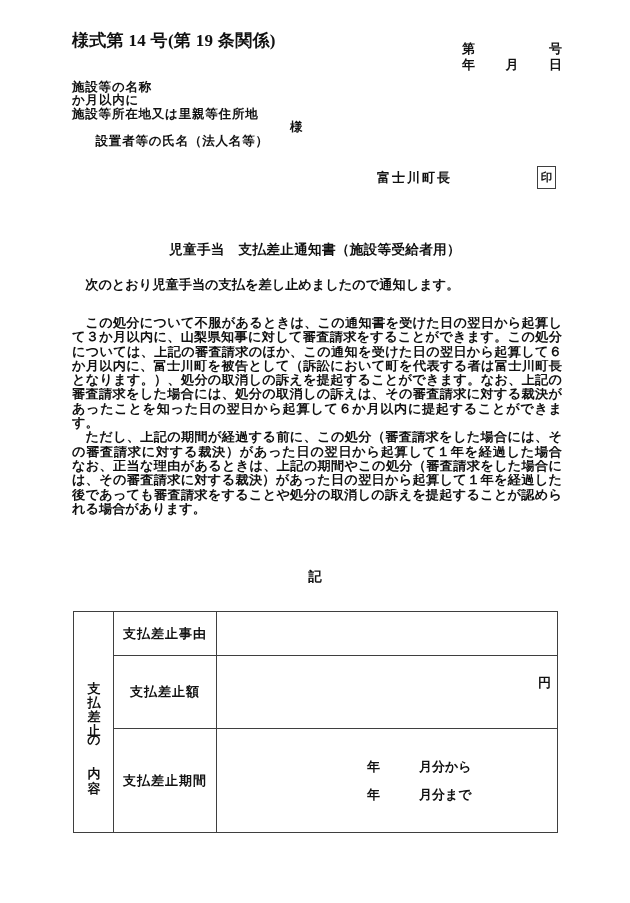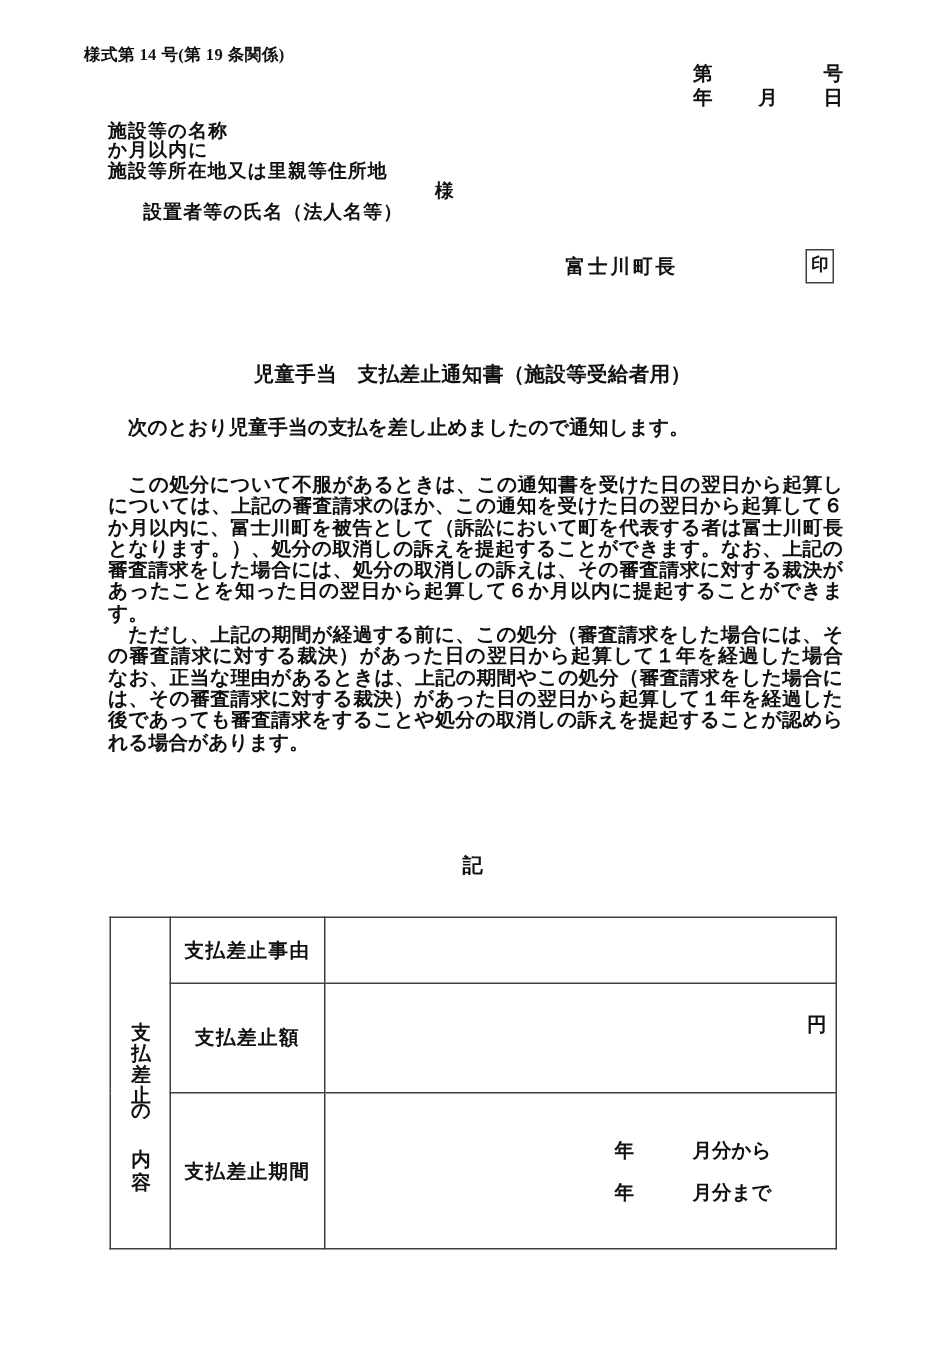--- a/index.html
+++ b/index.html
@@ -2,21 +2,21 @@
 <html lang="ja"><head>
 <meta charset="utf-8">
 <style>
   html,body{margin:0;padding:0;background:#ffffff;}
   .page{
     position:relative;width:630px;height:903px;background:#ffffff;
     font-family:"Liberation Serif","DejaVu Serif",serif;
     font-weight:bold;color:#111111;overflow:hidden;
   }
   .abs{position:absolute;}
-  .form-number{left:56px;top:29px;font-size:11px;letter-spacing:0.3px;}
+  .form-number{left:72px;top:29px;font-size:17px;letter-spacing:0.3px;}
   .doc-number{left:462px;top:41px;width:100px;font-size:13px;}
   .doc-number .row{display:flex;justify-content:space-between;height:16px;line-height:16px;}
   .recipient{left:72px;top:81px;font-size:12.5px;letter-spacing:0.8px;}
   .recipient .plain-line{height:13.4px;line-height:13.4px;white-space:pre;}
   .recipient-name-line{position:relative;height:13.4px;line-height:13.4px;white-space:pre;}
   .honorific{position:absolute;left:218px;top:0;}
   .mayor{left:377px;top:169px;font-size:13px;letter-spacing:2px;}
   .seal-box{
     left:537px;top:166px;width:17px;height:21px;border:1px solid #3f3f3f;
     font-size:11.5px;line-height:21px;text-align:center;letter-spacing:0;
@@ -36,21 +36,21 @@
   }
   .notice-table td{border:1px solid #3f3f3f;padding:0;vertical-align:middle;}
   .side-cell{text-align:center;}
   .side-cell span{
     display:inline-block;writing-mode:vertical-rl;text-orientation:upright;
     letter-spacing:14px;margin-bottom:-14px;font-size:13px;
   }
   .label-cell{text-align:center;letter-spacing:1px;}
   .amount-cell{text-align:right;vertical-align:bottom;}
   .amount-cell .unit{display:inline-block;padding:0 6px 18px 0;}
-  .period-cell{vertical-align:middle;text-align:center;}
+  .period-cell{vertical-align:middle;}
   .period-cell .period-line{padding-left:150px;line-height:28px;white-space:pre;}
 </style>
 </head>
 <body>
 
 <div class="page">
 
   <div class="abs form-number">様式第 14 号(第 19 条関係)</div>
 
   <div class="abs doc-number">
@@ -80,20 +80,21 @@
   <div class="abs mayor">富士川町長</div>
   <div class="abs seal-box">印</div>
 
   <div class="abs doc-title">児童手当　支払差止通知書（施設等受給者用）</div>
 
   <div class="abs intro">　次のとおり児童手当の支払を差し止めましたので通知します。</div>
 
   <div class="abs body-text">
     <div class="para">
         <div class="line">　この処分について不服があるときは、この通知書を受けた日の翌日から起算し</div>
+        <div class="line">て３か月以内に、山梨県知事に対して審査請求をすることができます。この処分</div>
         <div class="line">については、上記の審査請求のほか、この通知を受けた日の翌日から起算して６</div>
         <div class="line">か月以内に、富士川町を被告として（訴訟において町を代表する者は富士川町長</div>
         <div class="line">となります。）、処分の取消しの訴えを提起することができます。なお、上記の</div>
         <div class="line">審査請求をした場合には、処分の取消しの訴えは、その審査請求に対する裁決が</div>
         <div class="line">あったことを知った日の翌日から起算して６か月以内に提起することができま</div>
         <div class="line">す。</div>
       </div>
     <div class="para">
         <div class="line">　ただし、上記の期間が経過する前に、この処分（審査請求をした場合には、そ</div>
         <div class="line">の審査請求に対する裁決）があった日の翌日から起算して１年を経過した場合は、</div>

